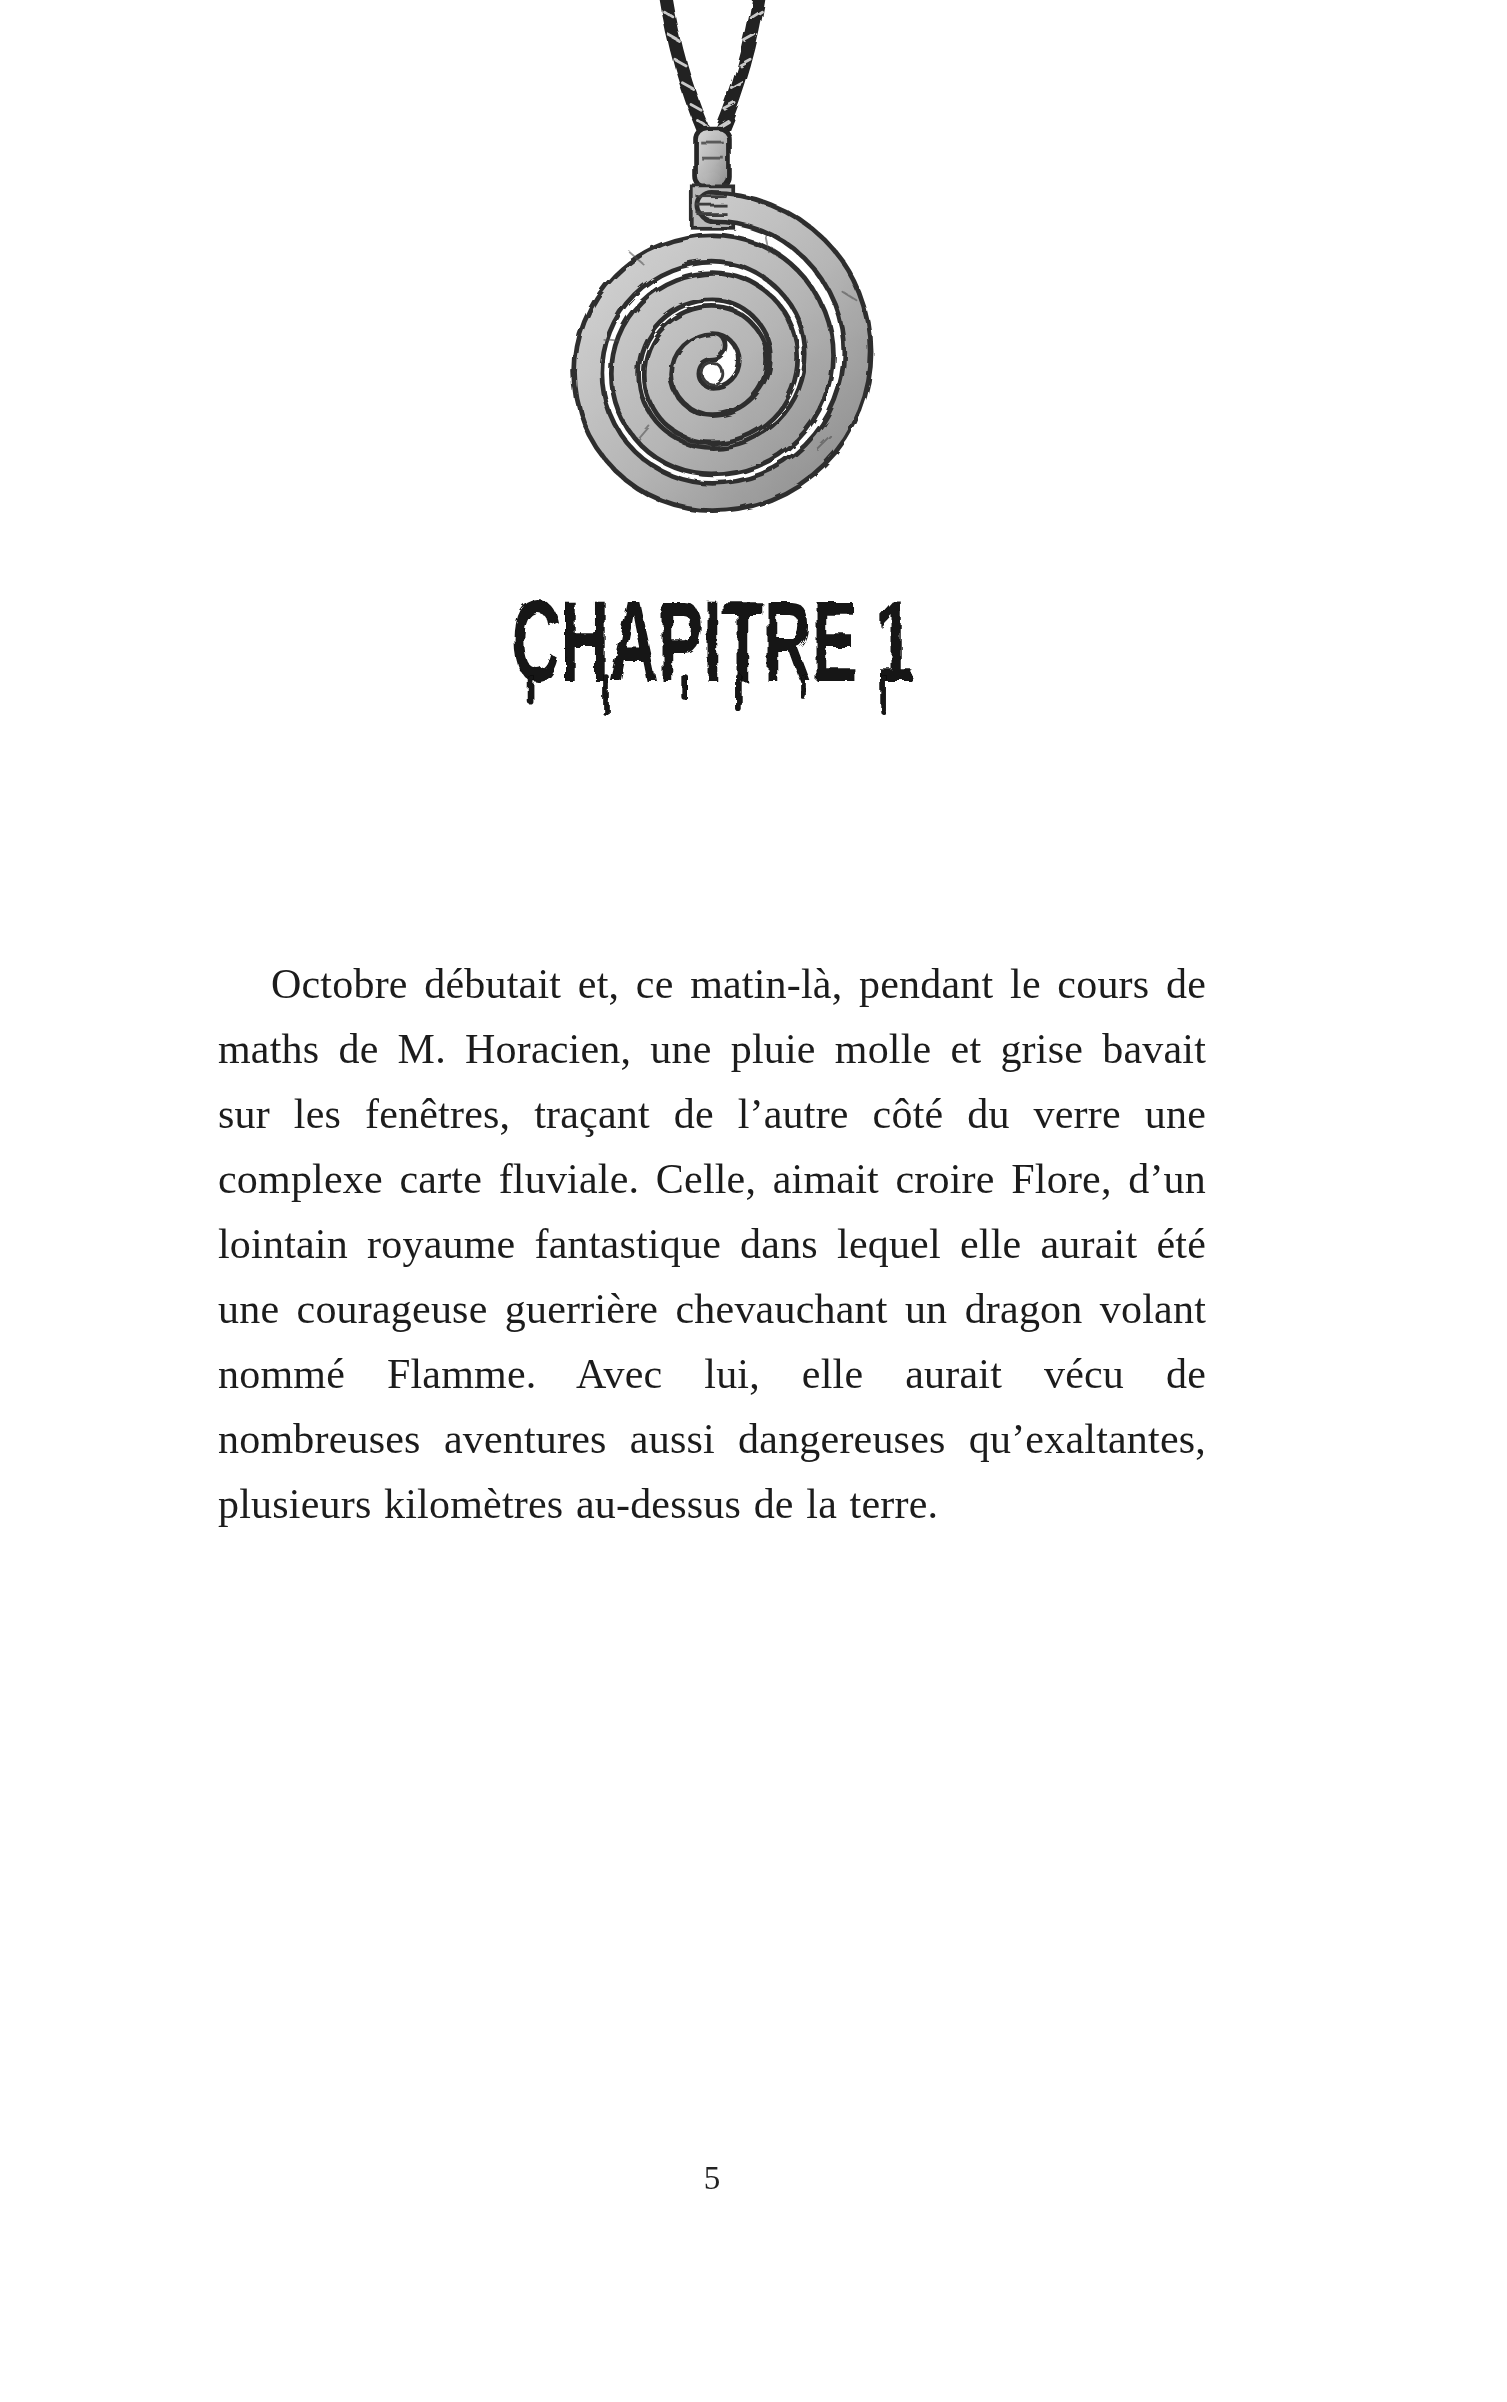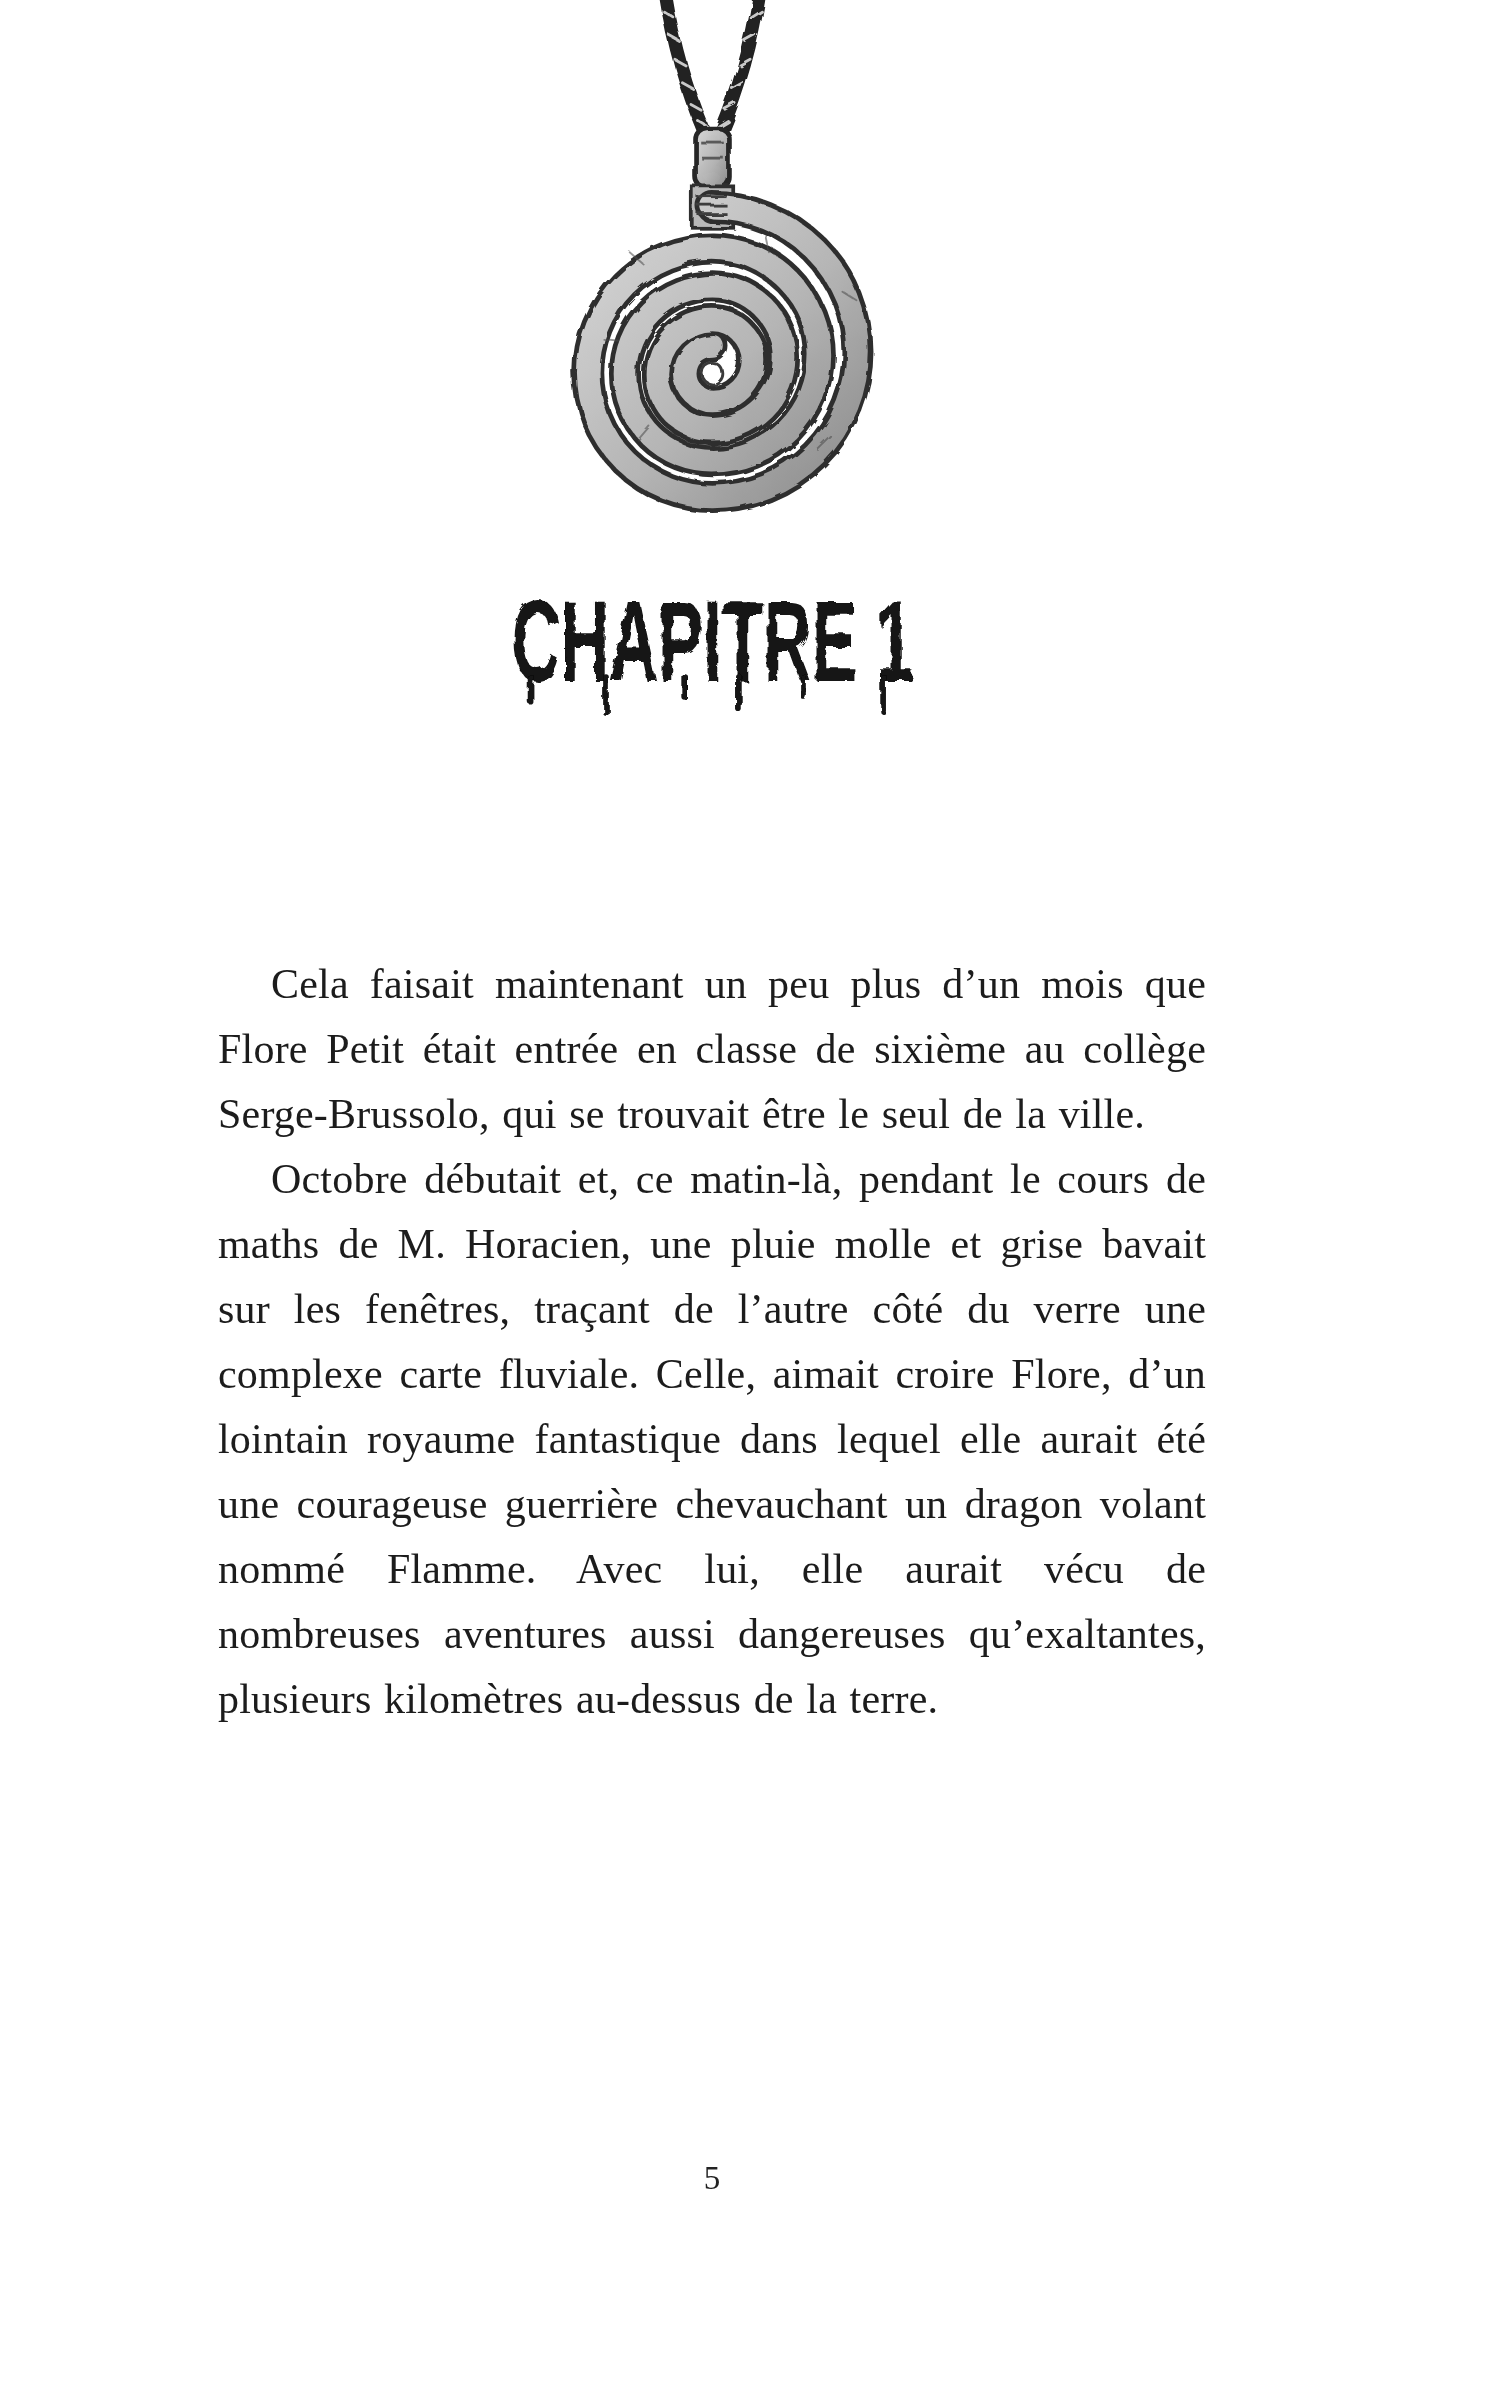--- a/index.html
+++ b/index.html
@@ -158,21 +158,20 @@
             <line x1="206" y1="104" x2="206" y2="126"></line>
             <line x1="263" y1="104" x2="263" y2="138"></line>
             <line x1="331" y1="104" x2="331" y2="124"></line>
             <line x1="416" y1="104" x2="416" y2="140"></line>
           </g>
         </g>
       </svg>
     </h1>
 
     <div class="body-text">
-      <p>Cela faisait maintenant un peu plus d’un mois que Flore Petit était entrée en classe de sixième au collège Serge-Brussolo, qui se trouvait être le seul de la ville.</p>
       <p>Octobre débutait et, ce matin-là, pendant le cours de maths de M. Horacien, une pluie molle et grise bavait sur les fenêtres, traçant de l’autre côté du verre une complexe carte fluviale. Celle, aimait croire Flore, d’un lointain royaume fantastique dans lequel elle aurait été une courageuse guerrière chevauchant un dragon volant nommé Flamme. Avec lui, elle aurait vécu de nombreuses aventures aussi dangereuses qu’exaltantes, plusieurs kilomètres au-dessus de la terre.</p>
     </div>
 
     <div class="page-number">5</div>
 
   </div>
 </div>
 
 
 </body></html>

